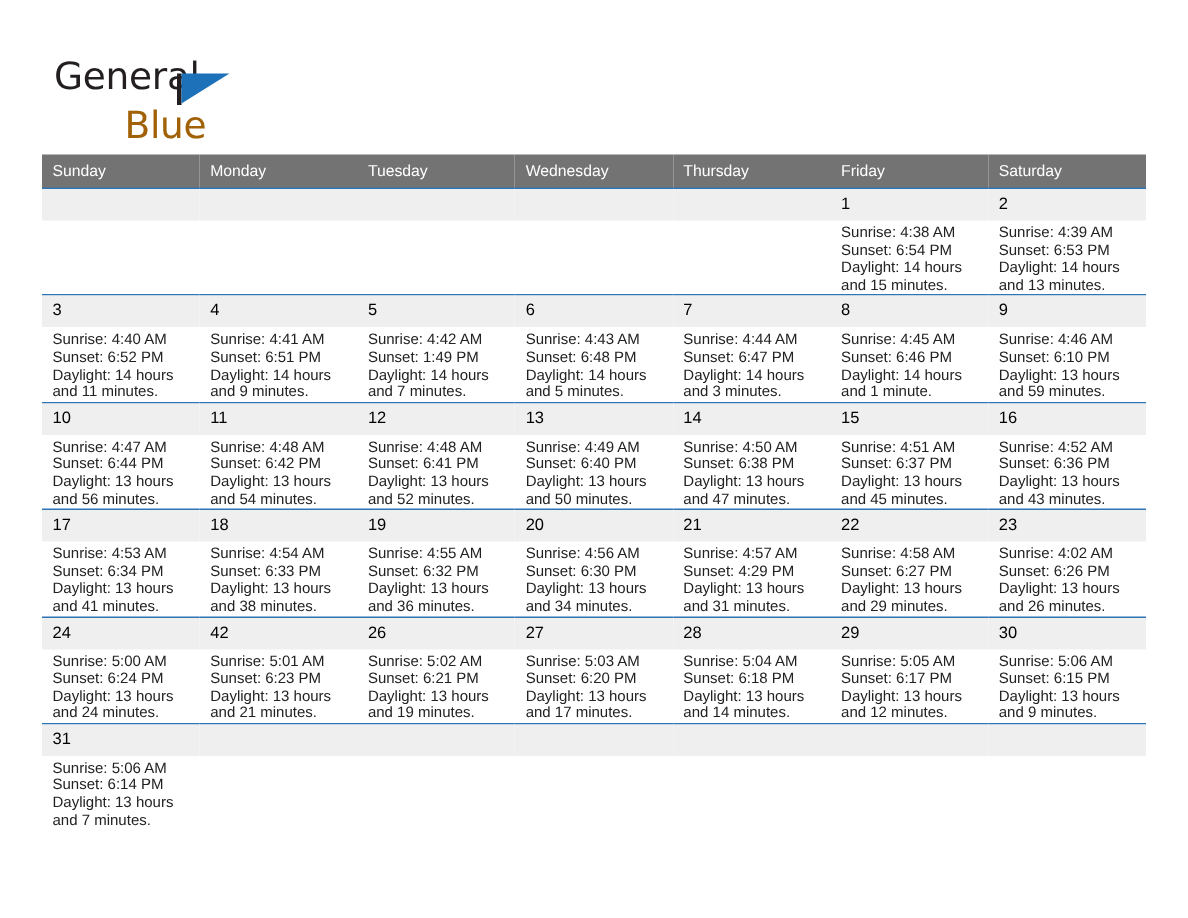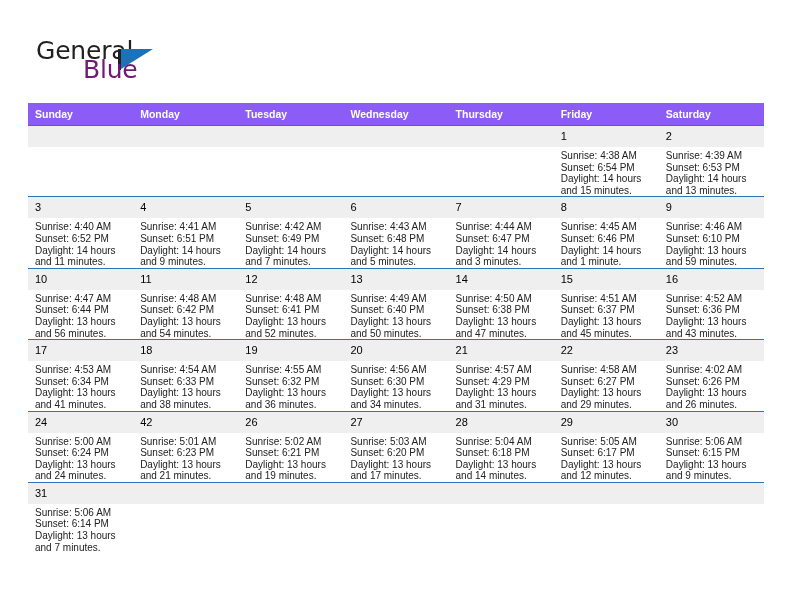--- a/index.html
+++ b/index.html
@@ -42,24 +42,24 @@
     top: 0;
     font-size: 25px;
     line-height: 26px;
     color: #231f20;
     letter-spacing: -0.2px;
     font-family: "DejaVu Sans", sans-serif;
   }
   .brand-blue {
     position: absolute;
     left: 47px;
-    top: 19px;
+    top: 33px;
     font-size: 25px;
     line-height: 26px;
-    color: #701a75;
+    color: #a16207;
     letter-spacing: -0.2px;
     font-family: "DejaVu Sans", sans-serif;
   }
   .brand-triangle {
     position: absolute;
     left: 85px;
     top: 11px;
     width: 0;
     height: 0;
     border-left: 32px solid #1d71b8;
@@ -99,24 +99,24 @@
   
   .calendar {
     position: absolute;
     left: 28px;
     top: 103px;
     width: 736px;
     border-collapse: collapse;
     table-layout: fixed;
   }
   .calendar th {
-    background: #8b5cf6;
+    background: #737373;
     color: #ffffff;
     font-size: 10.5px;
-    font-weight: bold;
+    font-weight: normal;
     text-align: left;
     padding: 5px 0 5px 7px;
     height: 12px;
     border: none;
   }
   .calendar td {
     vertical-align: top;
     padding: 0;
     border: none;
     border-top: 1.5px solid #2e75b6;
@@ -245,21 +245,21 @@
               <div class="info">Sunrise: 4:41 AM
 Sunset: 6:51 PM
 Daylight: 14 hours
 and 9 minutes.</div>
             </div>
           </td>
           <td>
             <div class="cell-inner">
               <div class="daynum">5</div>
               <div class="info">Sunrise: 4:42 AM
-Sunset: 6:49 PM
+Sunset: 1:49 PM
 Daylight: 14 hours
 and 7 minutes.</div>
             </div>
           </td>
           <td>
             <div class="cell-inner">
               <div class="daynum">6</div>
               <div class="info">Sunrise: 4:43 AM
 Sunset: 6:48 PM
 Daylight: 14 hours

